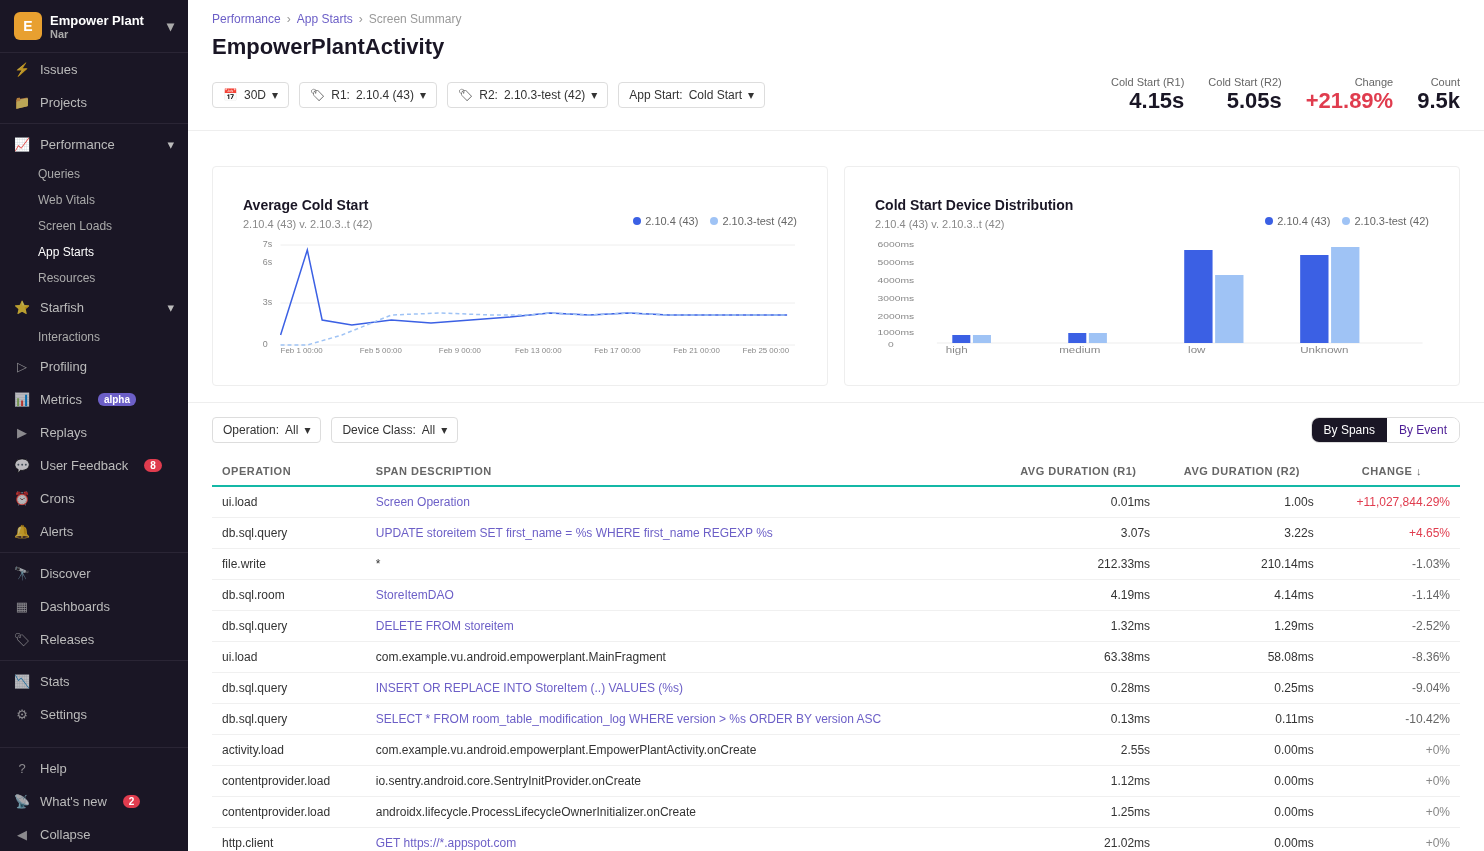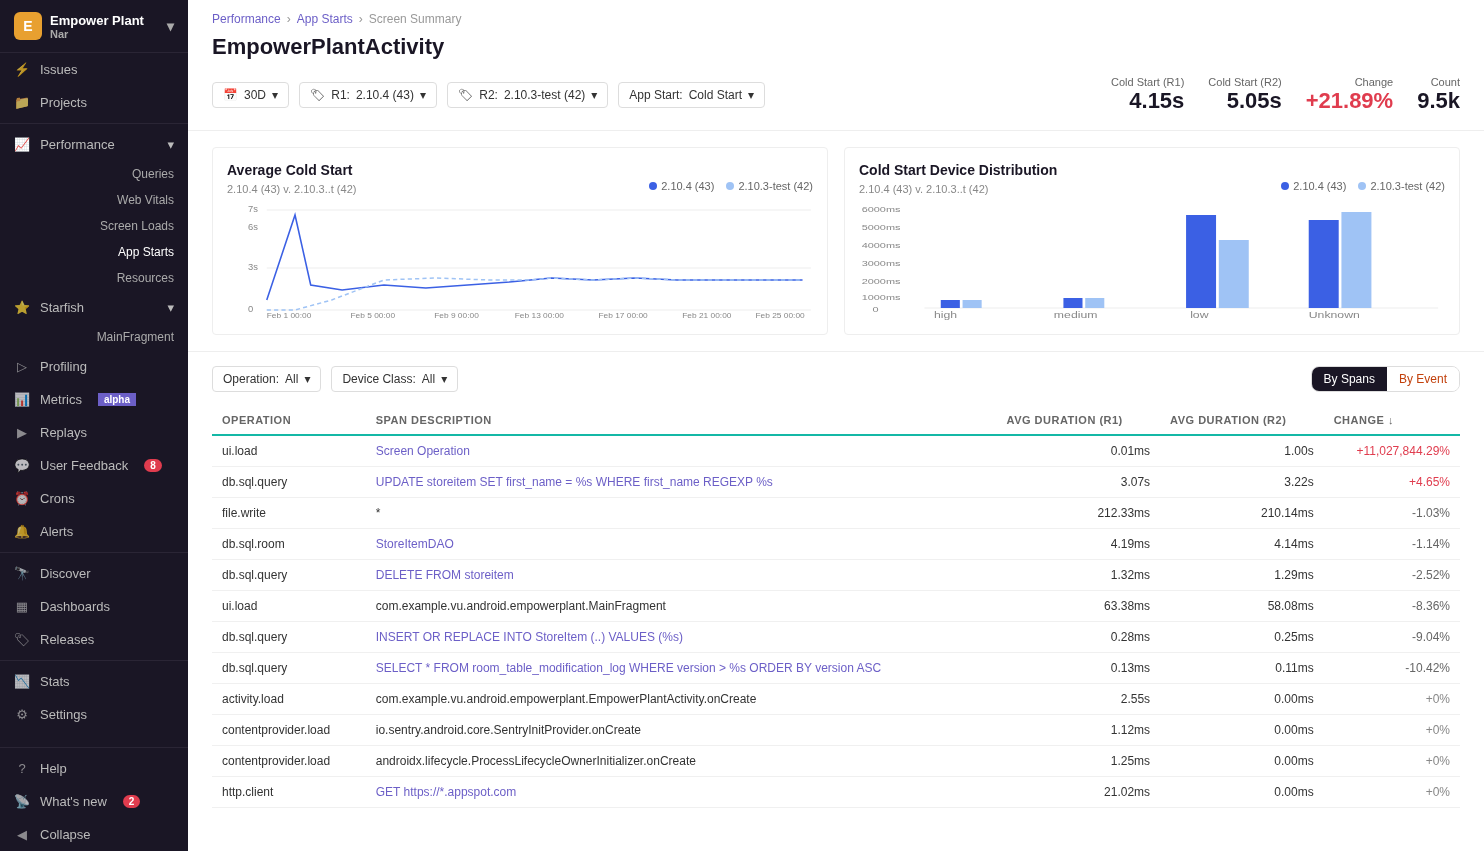--- a/index.html
+++ b/index.html
@@ -51,35 +51,34 @@
       display: flex; align-items: center; justify-content: space-between;
       gap: 10px;
       color: #bbb;
       cursor: pointer;
     }
     .sidebar-sub {
       padding: 6px 14px 6px 38px;
       color: #aaa;
       cursor: pointer;
       font-size: 12px;
-      text-align: right;
     }
     .sidebar-sub.active { color: #fff; }
     .badge {
       background: #e03c4e;
       color: #fff;
       border-radius: 10px;
       padding: 1px 6px;
       font-size: 10px;
       font-weight: bold;
     }
     .badge-alpha {
       background: #6c5fc7;
       color: #fff;
-      border-radius: 0;
+      border-radius: 6px;
       padding: 1px 6px;
       font-size: 10px;
       font-weight: bold;
     }
     .sidebar-divider { border-top: 1px solid #2a2535; margin: 4px 0; }
     .sidebar-bottom { margin-top: auto; }
 
     
     #main {
       flex: 1;
@@ -137,21 +136,22 @@
     .charts-row {
       display: flex;
       gap: 0;
       padding: 16px 24px;
       border-bottom: 1px solid #eee;
     }
     .chart-card {
       flex: 1;
       border: 1px solid #eee;
       border-radius: 4px;
-      padding: 14px;
+      padding: 30px;
+      margin-top: 19px;
     }
     .chart-card + .chart-card { margin-left: 16px; }
     .chart-title { font-size: 14px; font-weight: 600; color: #1a1625; margin-bottom: 2px; }
     .chart-subtitle { font-size: 11px; color: #888; margin-bottom: 2px; }
     .chart-legend { display: flex; gap: 12px; font-size: 11px; color: #666; margin-bottom: 8px; justify-content: flex-end; }
     .legend-dot { width: 8px; height: 8px; border-radius: 50%; display: inline-block; margin-right: 4px; }
     .chart-area { position: relative; height: 120px; }
 
     
     svg.line-chart { width: 100%; height: 120px; }
@@ -166,37 +166,37 @@
       display: flex; align-items: center; gap: 6px;
       border: 1px solid #ddd;
       border-radius: 4px;
       padding: 5px 10px;
       background: #fff;
       cursor: pointer;
       font-size: 12px;
       color: #333;
     }
     .view-toggle { margin-left: auto; display: flex; border: 1px solid #ddd; border-radius: 8px; overflow: hidden; }
-    .view-toggle-btn { padding: 5px 12px; font-size: 12px; cursor: pointer; background: #fff; color: #c2410c; border: none; }
+    .view-toggle-btn { padding: 5px 12px; font-size: 12px; cursor: pointer; background: #fff; color: #4c1d95; border: none; }
     .view-toggle-btn.active { background: #1a1625; color: #fff; }
 
     
     .table-wrap { padding: 0 24px; overflow: auto; }
     table { width: 100%; border-collapse: collapse; }
     th {
       text-align: left;
       padding: 8px 10px;
       font-size: 11px;
       font-weight: 600;
       color: #666;
       border-bottom: 2px solid #14b8a6;
       text-transform: uppercase;
       letter-spacing: 0.5px;
     }
-    th.right { text-align: left; }
+    th.right { text-align: center; }
     td {
       padding: 8px 10px;
       font-size: 12px;
       color: #333;
       border-bottom: 1px solid #f0f0f0;
     }
     td.right { text-align: right; }
     td a { color: #6c5fc7; text-decoration: none; cursor: pointer; }
     td.positive { color: #e03c4e; text-align: right; }
     td.negative { color: #666; text-align: right; }
@@ -250,21 +250,21 @@
   <div class="sidebar-sub">
     <span>Resources</span>
   </div>
 
   <div class="sidebar-item">
     <span class="icon">⭐</span>
     <span>Starfish</span>
     <span style="margin-left:auto;">▾</span>
   </div>
   <div class="sidebar-sub">
-    <span>MainFragment</span>
+    <span>Interactions</span>
   </div>
   <div class="sidebar-item">
     <span class="icon">▷</span>
     <span>Profiling</span>
   </div>
   <div class="sidebar-item">
     <span class="icon">📊</span>
     <span>Metrics</span>
     <span class="badge-alpha" style="margin-left:6px;">alpha</span>
   </div>

